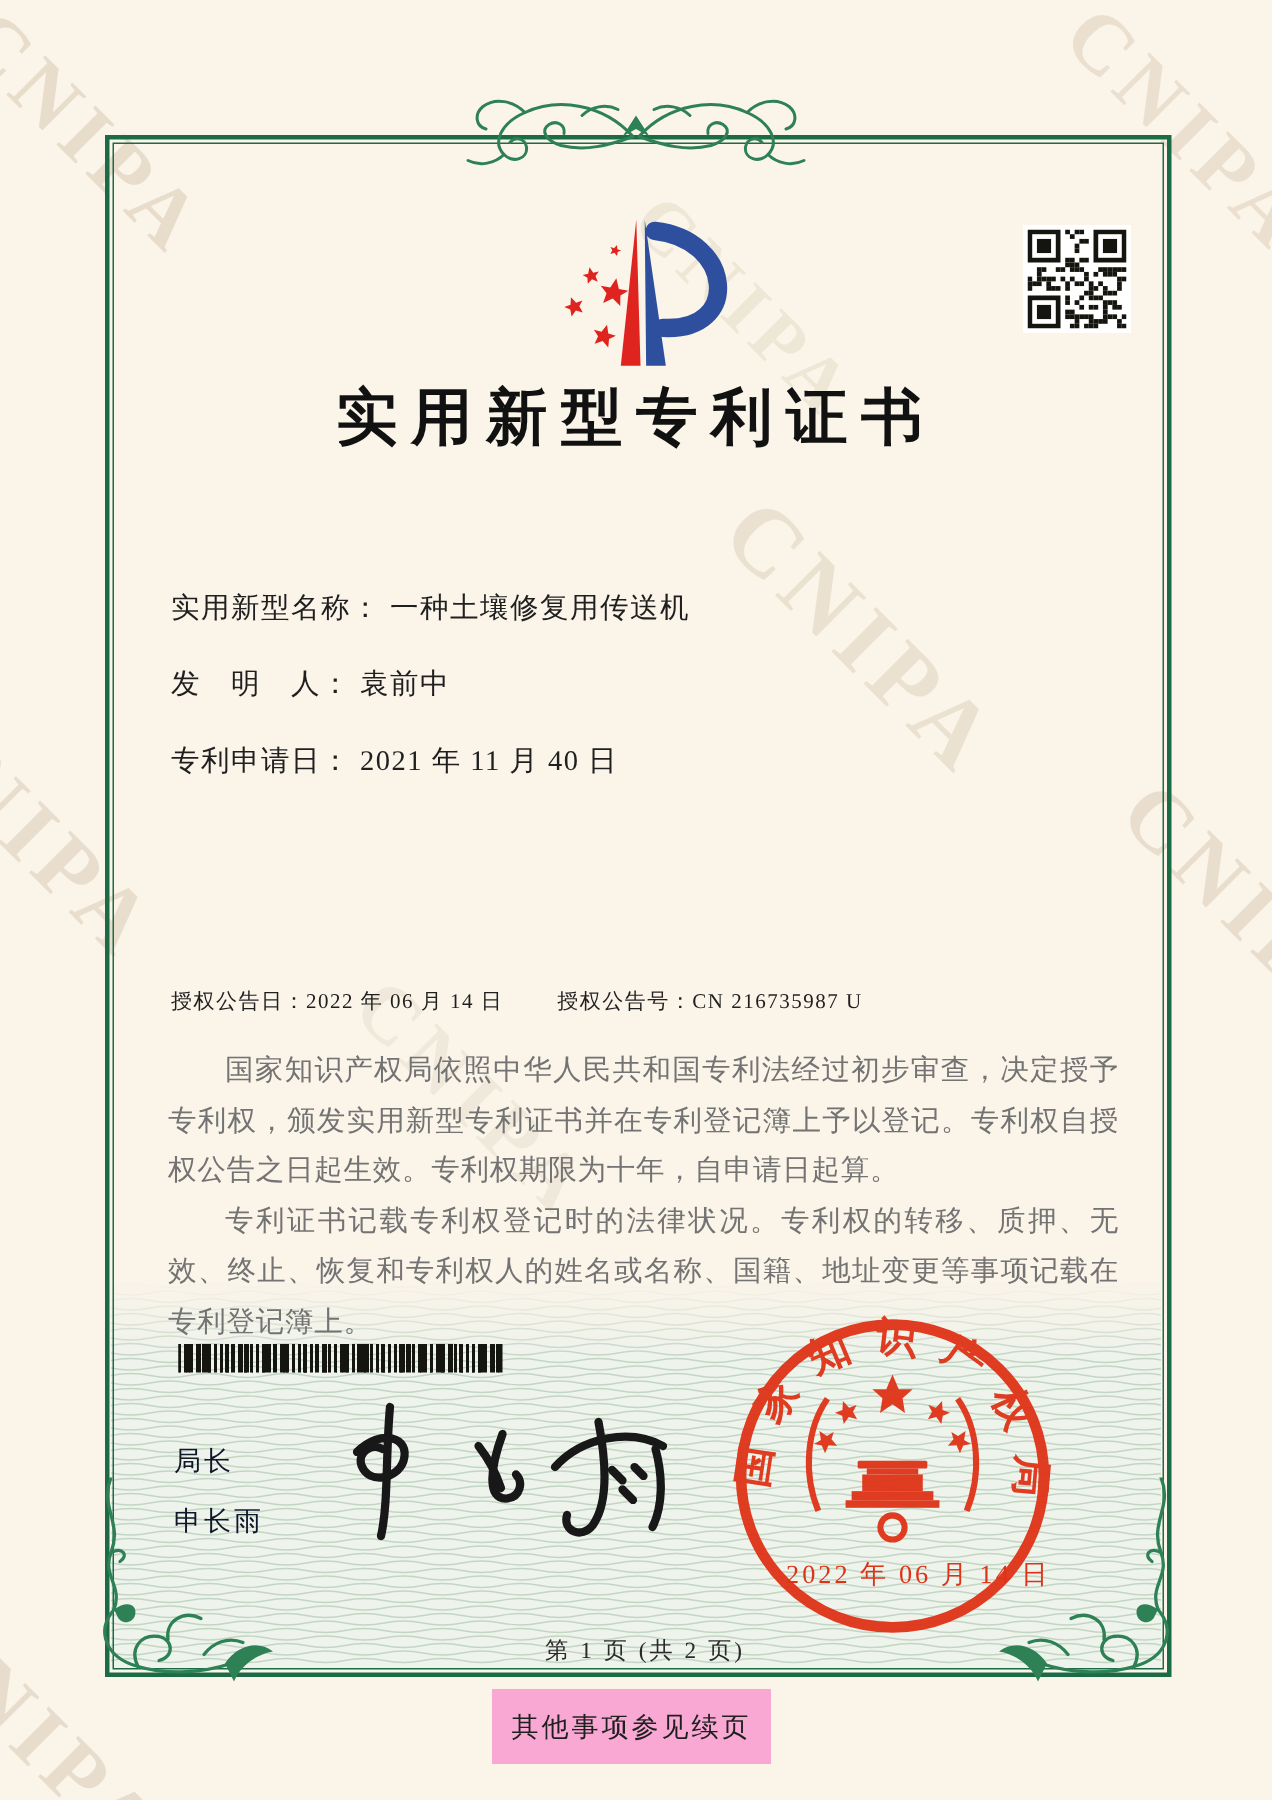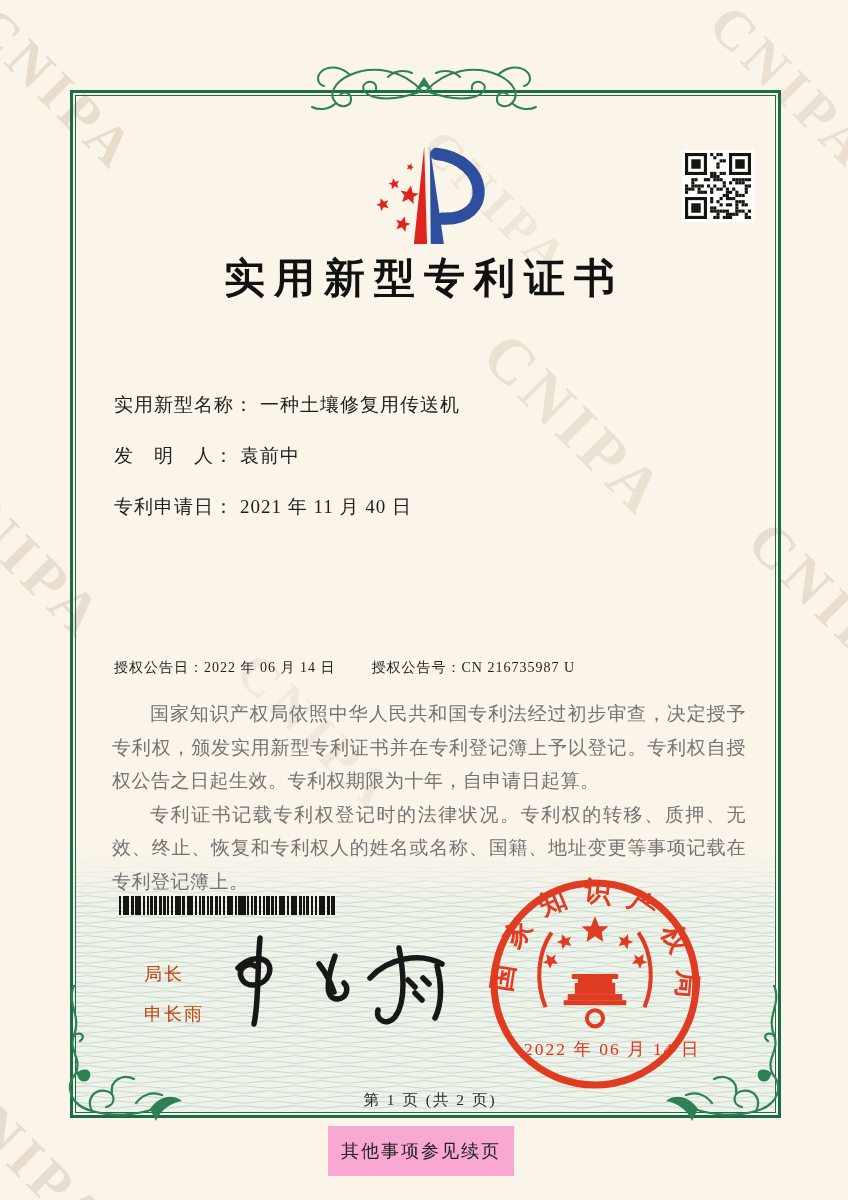--- a/index.html
+++ b/index.html
@@ -57,21 +57,21 @@
       font-size:19px;line-height:33.5px;color:#737373;text-align:justify;}
   .paragraphs p{margin:0;text-indent:2em;letter-spacing:0.5px;}
 
   .barcode{position:absolute;left:119px;top:896px;width:216px;height:19px;z-index:3;
       background:
         repeating-linear-gradient(90deg,#15150f 0 2px,transparent 2px 4px),
         repeating-linear-gradient(90deg,transparent 0 5px,#15150f 5px 8px,transparent 8px 13px),
         repeating-linear-gradient(90deg,#15150f 0 1px,transparent 1px 7px);}
 
   .official{position:absolute;left:116px;top:962px;z-index:3;
-      font-family:"Liberation Sans","DejaVu Sans",sans-serif;font-size:18px;color:#c2410c;margin-left:28px;}
+      font-family:"Liberation Sans","DejaVu Sans",sans-serif;font-size:18px;color:#0f172a;}
   .official div{margin-bottom:16px;letter-spacing:2px;}
 
   .signature{position:absolute;left:222px;top:928px;z-index:3;}
 
   .seal{position:absolute;left:487px;top:876px;z-index:3;opacity:.95;}
   .seal-date{position:absolute;left:524px;top:1037px;z-index:4;font-size:17.5px;
       color:#df3318;letter-spacing:2px;white-space:nowrap;}
 
   .page-info{position:absolute;left:0;right:0;top:1090px;text-align:center;
       font-size:15.5px;color:#2a2a2a;z-index:3;letter-spacing:2px;margin-left:12px;}

